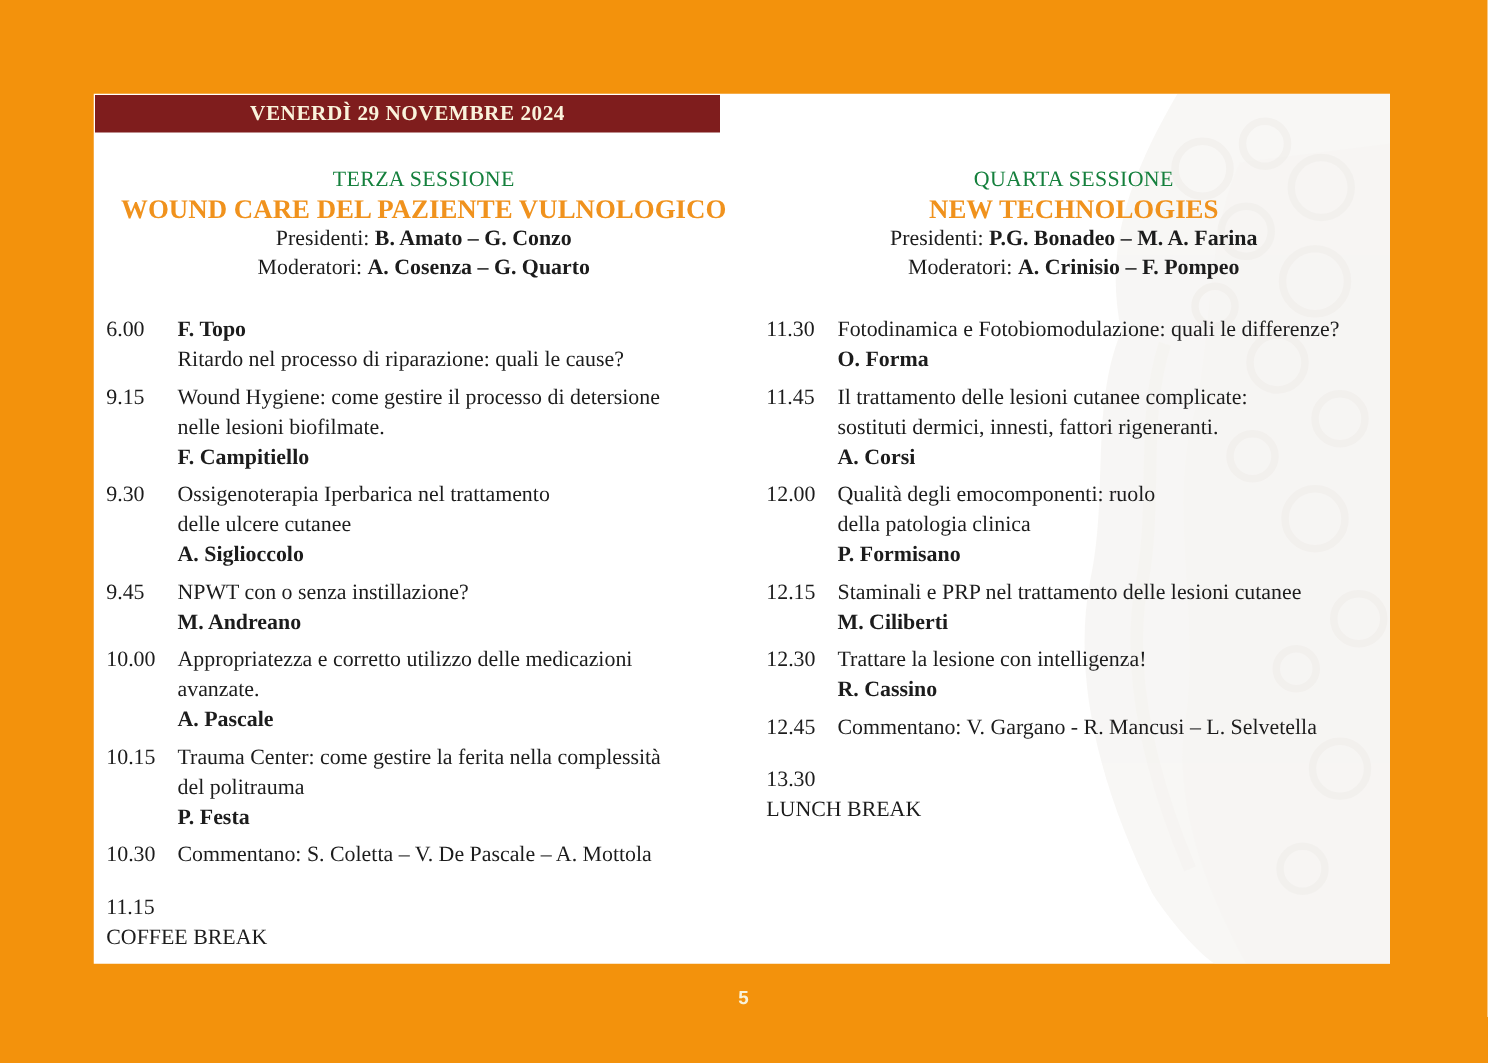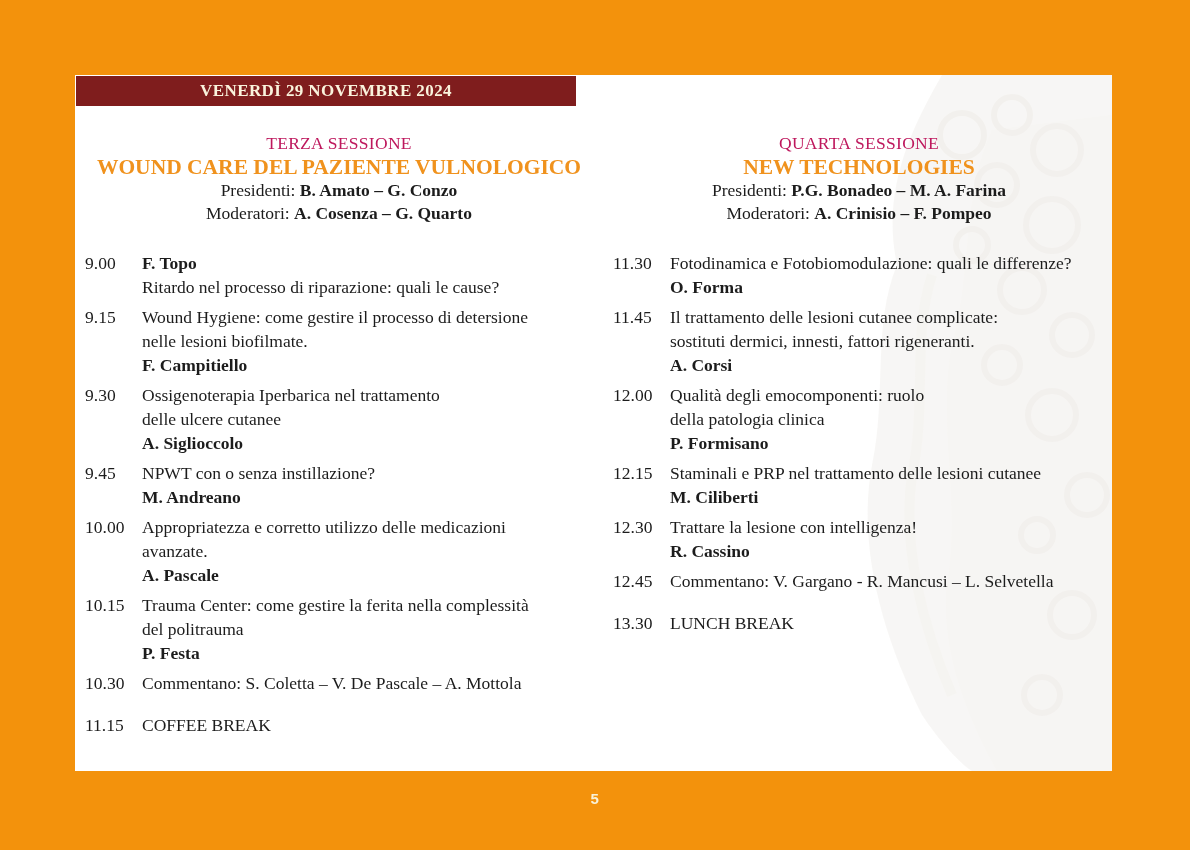--- a/index.html
+++ b/index.html
@@ -26,27 +26,27 @@
     background:#7f1d1d;
     display:flex;align-items:center;justify-content:center;
   }
   .band-label{
     color:#FAF3DC;font-weight:bold;font-size:17px;letter-spacing:.4px;
   }
   .col{position:absolute;top:57px;}
   .col.left{left:10px;width:508px;}
   .col.right{left:538px;width:492px;}
   .session-header{text-align:center;line-height:23px;}
-  .session-label{font-size:17.5px;color:#be185d;letter-spacing:.3px;}
+  .session-label{font-size:17.5px;color:#15803d;letter-spacing:.3px;}
   .session-title{font-size:21.5px;font-weight:bold;color:#F0921D;white-space:nowrap;line-height:24px;}
   .session-people{font-size:17.5px;color:#1c1c1c;}
   .session-people b{font-weight:bold;}
   .schedule{margin-top:26px;}
   .schedule-row{display:flex;margin-bottom:6px;font-size:17.5px;line-height:24px;color:#1c1c1c;}
-  .schedule-row.break-row{margin-top:18px;}
+  .schedule-row.break-row{margin-top:18px;flex-direction:column;}
   .time-cell{width:57px;flex:none;}
   .talk-cell{flex:1;}
   .talk-line{display:block;}
   .speaker{font-weight:bold;}
   .commentano b{font-weight:normal;}
   .page-number{
     position:absolute;left:0;right:0;top:790px;text-align:center;
     color:#F8F2D9;font-family:"Liberation Sans", sans-serif;
     font-weight:bold;font-size:15px;letter-spacing:.5px;
   }
@@ -86,21 +86,21 @@
 
   <div class="col left">
       <div class="session-header">
         <div class="session-label">TERZA SESSIONE</div>
         <div class="session-title">WOUND CARE DEL PAZIENTE VULNOLOGICO</div>
         <div class="session-people"><span>Presidenti: </span><b>B. Amato – G. Conzo</b></div>
         <div class="session-people"><span>Moderatori: </span><b>A. Cosenza – G. Quarto</b></div>
       </div>
       <div class="schedule">
         <div class="schedule-row">
-          <div class="time-cell">9.00</div>
+          <div class="time-cell">6.00</div>
           <div class="talk-cell">
             <span class="talk-line speaker">F. Topo</span>
             <span class="talk-line">Ritardo nel processo di riparazione: quali le cause?</span>
           </div>
         </div>
         <div class="schedule-row">
           <div class="time-cell">9.15</div>
           <div class="talk-cell">
             <span class="talk-line">Wound Hygiene: come gestire il processo di detersione</span>
             <span class="talk-line">nelle lesioni biofilmate.</span>

